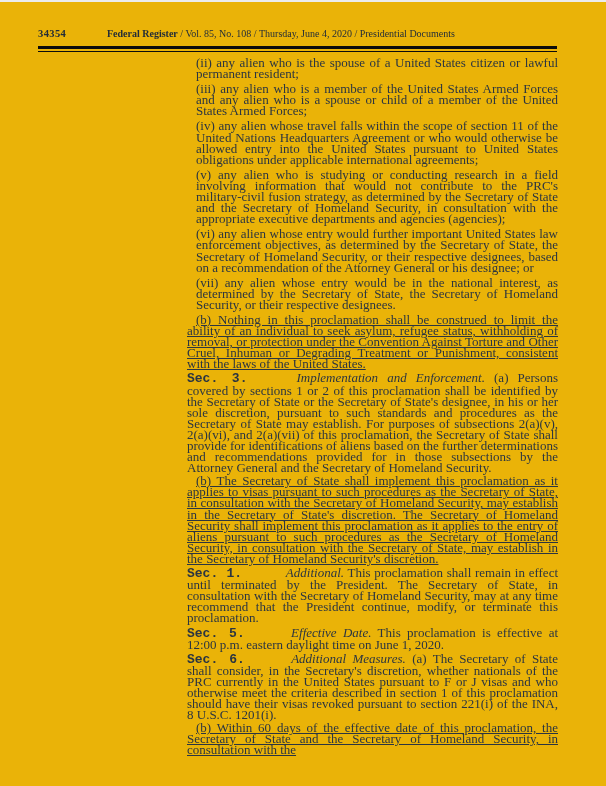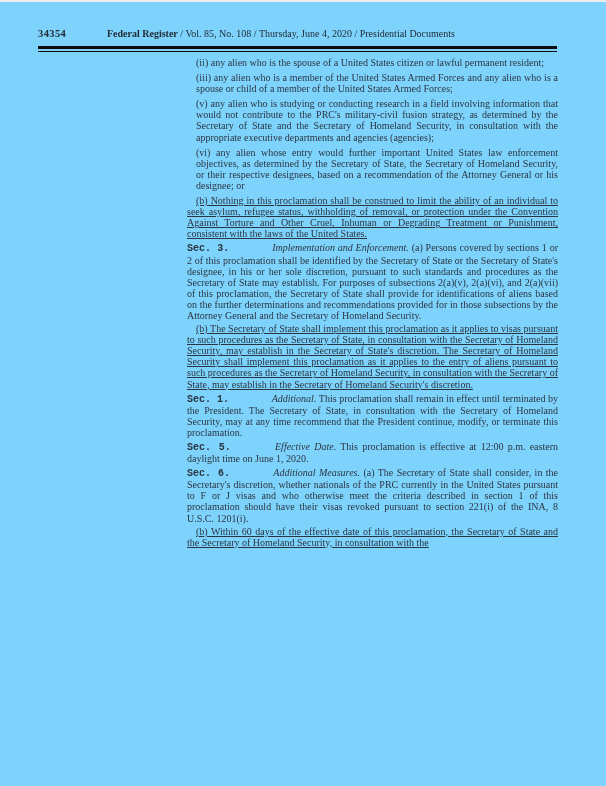--- a/index.html
+++ b/index.html
@@ -1,20 +1,20 @@
 <!DOCTYPE html>
 <html><head>
 <meta charset="utf-8">
 <style>
   html, body { margin: 0; padding: 0; background: #ffffff; }
   .page {
     position: relative;
     width: 606px;
     height: 786px;
-    background: #7dd3fc;
+    background: #eab308;
     box-sizing: border-box;
     border-top: 2px solid #ececec;
     font-family: "Liberation Serif", "DejaVu Serif", serif;
     color: #2b3541;
     overflow: hidden;
   }
   .fr-header {
     position: absolute;
     left: 38px;
     top: 26px;
@@ -38,21 +38,21 @@
     width: 519px;
     height: 2px;
     border-top: 3px solid #0c0c0c;
     border-bottom: 1px solid #0c0c0c;
   }
   .doc-body {
     position: absolute;
     left: 187px;
     top: 55px;
     width: 371px;
-    font-size: 10px;
+    font-size: 13px;
     line-height: 11.1px;
     text-align: justify;
     color: #2b3541;
   }
   .doc-body p { margin: 0 0 2px 0; }
   .doc-body p.sub { margin-left: 9px; margin-bottom: 4px; }
   .doc-body p.para { text-indent: 9px; text-decoration: underline; }
   .doc-body p.sec { margin-top: 3px; }
   .sec-label { font-weight: bold; font-family: Liberation Mono, monospace; }
   .sec-title { font-style: italic; margin-left: 40px; }
@@ -64,22 +64,24 @@
 
   <header class="fr-header">
     <span class="page-num">34354</span><span class="journal">Federal Register</span><span> / Vol. 85, No. 108 / Thursday, June 4, 2020 / Presidential Documents</span>
   </header>
 
   <div class="header-rule"></div>
 
   <main class="doc-body">
     <p class="sub">(ii) any alien who is the spouse of a United States citizen or lawful permanent resident;</p>
     <p class="sub">(iii) any alien who is a member of the United States Armed Forces and any alien who is a spouse or child of a member of the United States Armed Forces;</p>
+    <p class="sub">(iv) any alien whose travel falls within the scope of section 11 of the United Nations Headquarters Agreement or who would otherwise be allowed entry into the United States pursuant to United States obligations under applicable international agreements;</p>
     <p class="sub">(v) any alien who is studying or conducting research in a field involving information that would not contribute to the PRC's military-civil fusion strategy, as determined by the Secretary of State and the Secretary of Homeland Security, in consultation with the appropriate executive departments and agencies (agencies);</p>
     <p class="sub">(vi) any alien whose entry would further important United States law enforcement objectives, as determined by the Secretary of State, the Secretary of Homeland Security, or their respective designees, based on a recommendation of the Attorney General or his designee; or</p>
+    <p class="sub">(vii) any alien whose entry would be in the national interest, as determined by the Secretary of State, the Secretary of Homeland Security, or their respective designees.</p>
     <p class="para">(b) Nothing in this proclamation shall be construed to limit the ability of an individual to seek asylum, refugee status, withholding of removal, or protection under the Convention Against Torture and Other Cruel, Inhuman or Degrading Treatment or Punishment, consistent with the laws of the United States.</p>
 
     <p class="sec"><b class="sec-label">Sec. 3.</b> <i class="sec-title">Implementation and Enforcement.</i> <span>(a) Persons covered by sections 1 or 2 of this proclamation shall be identified by the Secretary of State or the Secretary of State's designee, in his or her sole discretion, pursuant to such standards and procedures as the Secretary of State may establish. For purposes of subsections 2(a)(v), 2(a)(vi), and 2(a)(vii) of this proclamation, the Secretary of State shall provide for identifications of aliens based on the further determinations and recommendations provided for in those subsections by the Attorney General and the Secretary of Homeland Security.</span></p>
 
     <p class="para">(b) The Secretary of State shall implement this proclamation as it applies to visas pursuant to such procedures as the Secretary of State, in consultation with the Secretary of Homeland Security, may establish in the Secretary of State's discretion. The Secretary of Homeland Security shall implement this proclamation as it applies to the entry of aliens pursuant to such procedures as the Secretary of Homeland Security, in consultation with the Secretary of State, may establish in the Secretary of Homeland Security's discretion.</p>
 
     <p class="sec"><b class="sec-label">Sec. 1.</b> <i class="sec-title">Additional.</i> <span>This proclamation shall remain in effect until terminated by the President. The Secretary of State, in consultation with the Secretary of Homeland Security, may at any time recommend that the President continue, modify, or terminate this proclamation.</span></p>
 
     <p class="sec"><b class="sec-label">Sec. 5.</b> <i class="sec-title">Effective Date.</i> <span>This proclamation is effective at 12:00 p.m. eastern daylight time on June 1, 2020.</span></p>
 

